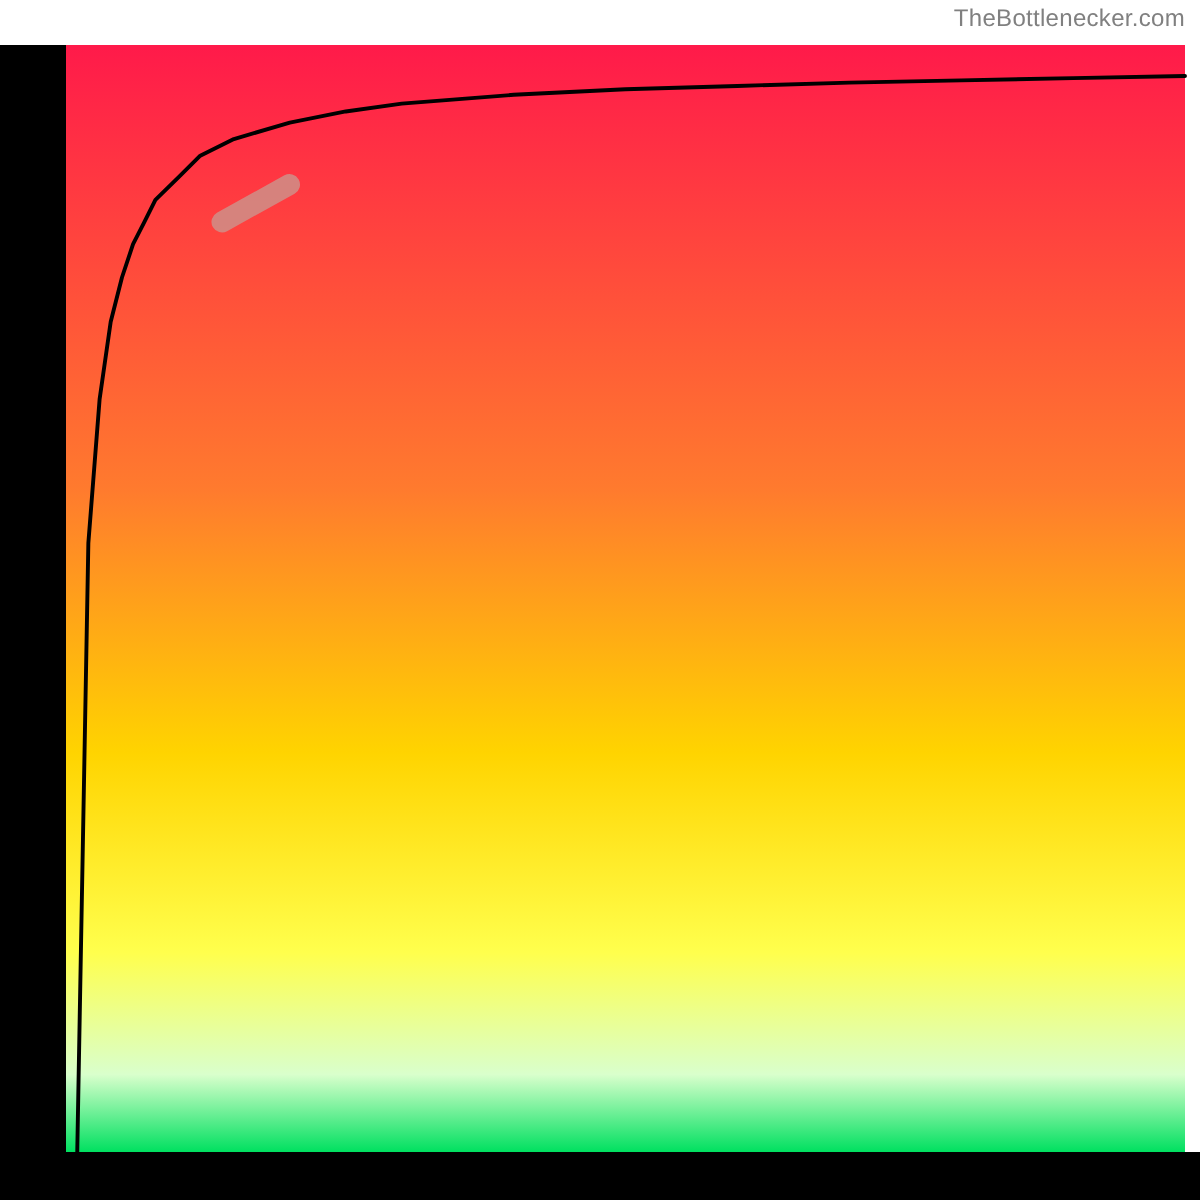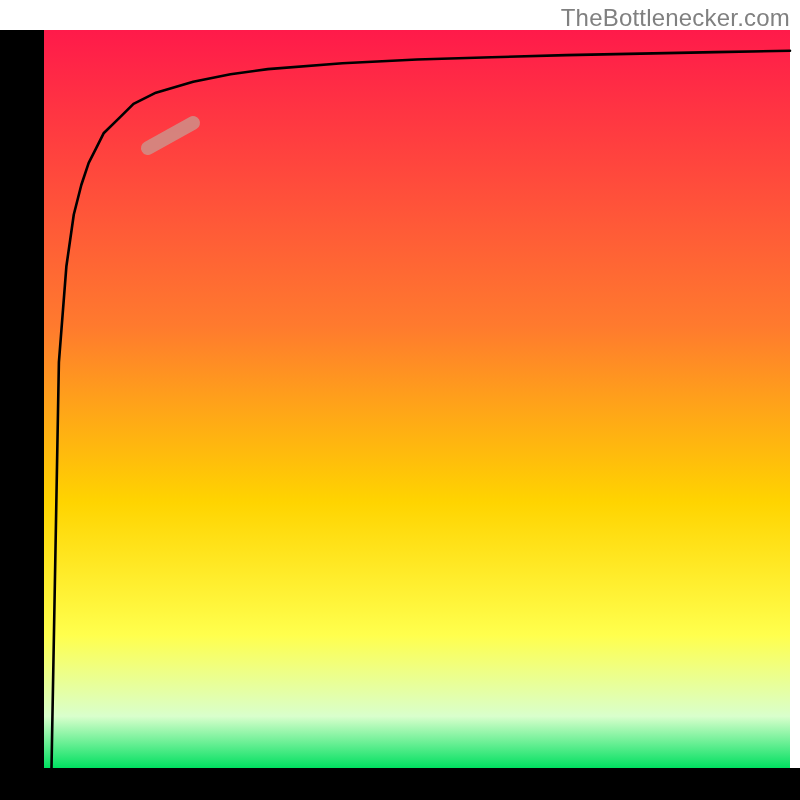--- a/index.html
+++ b/index.html
@@ -14,21 +14,21 @@
   .stage {
     position: relative;
     width: 800px;
     height: 800px;
   }
   .attribution {
     position: absolute;
     top: 4px;
     right: 10px;
     color: #808080;
-    font-size: 24px;
+    font-size: 16px;
     font-weight: 400;
     letter-spacing: 0.2px;
   }
   svg {
     position: absolute;
     top: 0;
     left: 0;
   }
 </style>
 </head>

